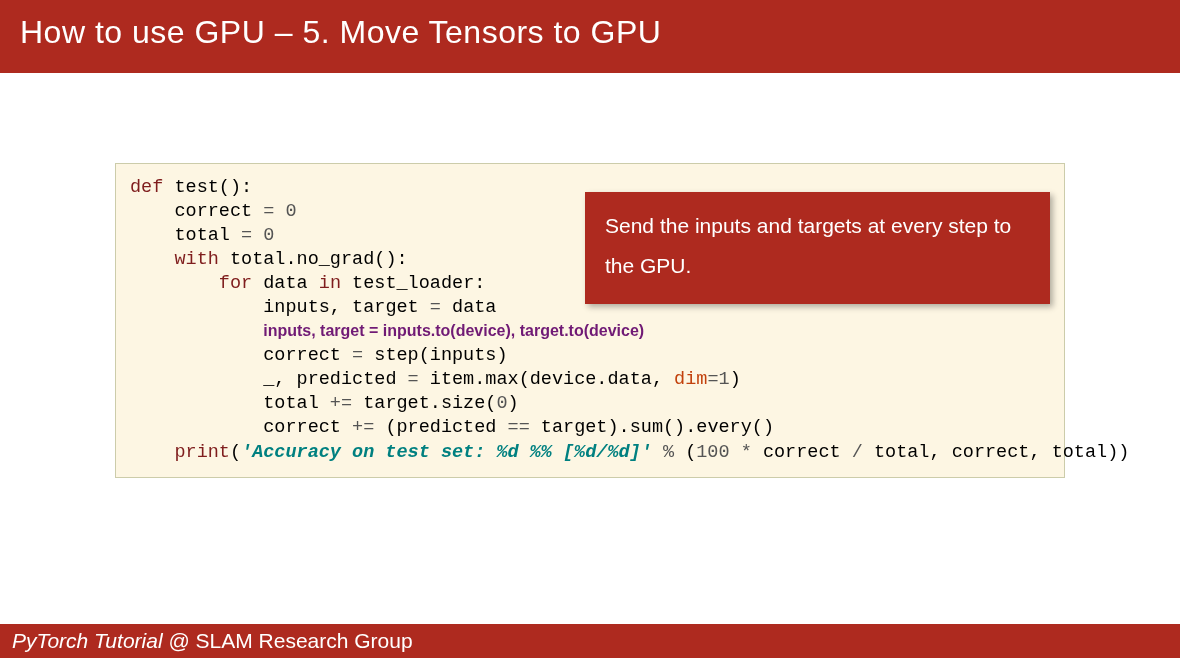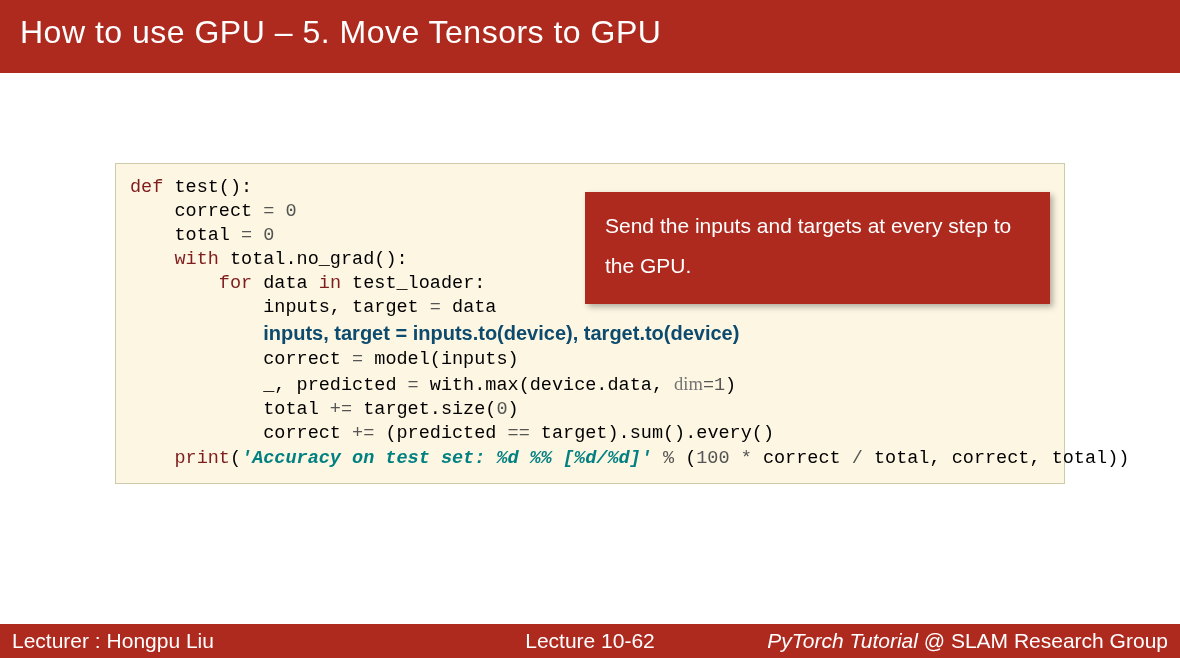--- a/index.html
+++ b/index.html
@@ -35,26 +35,26 @@
       font-size: 18.5px;
       line-height: 1.3;
       white-space: pre;
       color: #000;
       position: relative;
     }
     .kw { color: #7f1d1d; }
     .op { color: #555; }
     .num { color: #555; }
     .str { color: #008080; font-weight: bold; font-style: italic;}
-    .argn { color: #737373; font-family: Liberation Serif, serif; }
+    .argn { color: #c2410c; }
     .highlight {
-      color: #0c4a6e;
+      color: #701a75;
       font-weight: bold;
       font-family: "Segoe UI", Arial, sans-serif;
-      font-size: 20px;
+      font-size: 16px;
     }
     .callout {
       position: absolute;
       top: 28px;
       right: 14px;
       width: 465px;
       background: #ae2a1f;
       color: #ffffff;
       padding: 14px 20px 18px 20px;
       font-size: 21px;
@@ -96,24 +96,22 @@
 </div>
 
 <div class="content">
   <div class="code-box"><span class="kw">def</span> <span>test</span><span>()</span><span>:</span>
     <span>correct</span> <span class="op">=</span> <span class="num">0</span>
     <span>total</span> <span class="op">=</span> <span class="num">0</span>
     <span class="kw">with</span> <span>total.no_grad</span><span>()</span><span>:</span>
         <span class="kw">for</span> <span>data</span> <span class="kw">in</span> <span>test_loader</span><span>:</span>
             <span>inputs</span><span>,</span> <span>target</span> <span class="op">=</span> <span>data</span>
             <span class="highlight">inputs, target = inputs.to(device), target.to(device)</span>
-            <span>correct</span> <span class="op">=</span> <span>model</span><span>(</span><span>inputs</span><span>)</span>
-            <span>_</span><span>,</span> <span>predicted</span> <span class="op">=</span> <span>with.max</span><span>(</span><span>device.data</span><span>,</span> <span class="argn">dim</span><span class="op">=</span><span class="num">1</span><span>)</span>
+            <span>correct</span> <span class="op">=</span> <span>step</span><span>(</span><span>inputs</span><span>)</span>
+            <span>_</span><span>,</span> <span>predicted</span> <span class="op">=</span> <span>item.max</span><span>(</span><span>device.data</span><span>,</span> <span class="argn">dim</span><span class="op">=</span><span class="num">1</span><span>)</span>
             <span>total</span> <span class="op">+=</span> <span>target.size</span><span>(</span><span class="num">0</span><span>)</span>
             <span>correct</span> <span class="op">+=</span> <span>(</span><span>predicted</span> <span class="op">==</span> <span>target</span><span>).sum().every()</span>
     <span class="kw">print</span><span>(</span><span class="str">'Accuracy on test set: %d %% [%d/%d]'</span> <span class="op">%</span> <span>(</span><span class="num">100</span> <span class="op">*</span> <span>correct</span> <span class="op">/</span> <span>total</span><span>,</span> <span>correct</span><span>,</span> <span>total</span><span>)</span><span>)</span><div class="callout"><span>Send the inputs and targets at every step to the GPU.</span></div></div>
 </div>
 
 <div class="footer">
-  <div class="footer-left">Lecturer : Hongpu Liu</div>
-  <div class="footer-center">Lecture 10-62</div>
   <div class="footer-right"><span class="italic">PyTorch Tutorial</span><span> @ SLAM Research Group</span></div>
 </div>
 
 </body></html>

